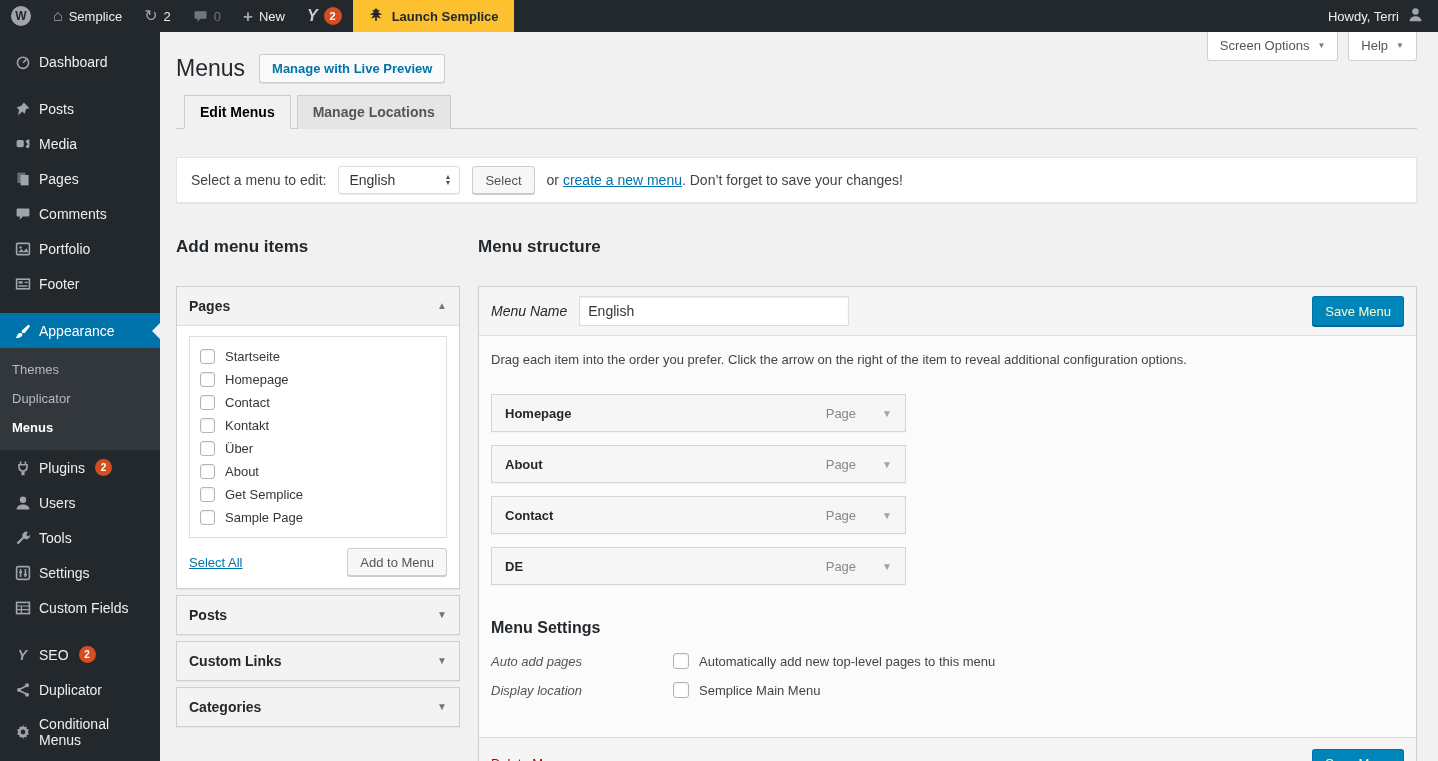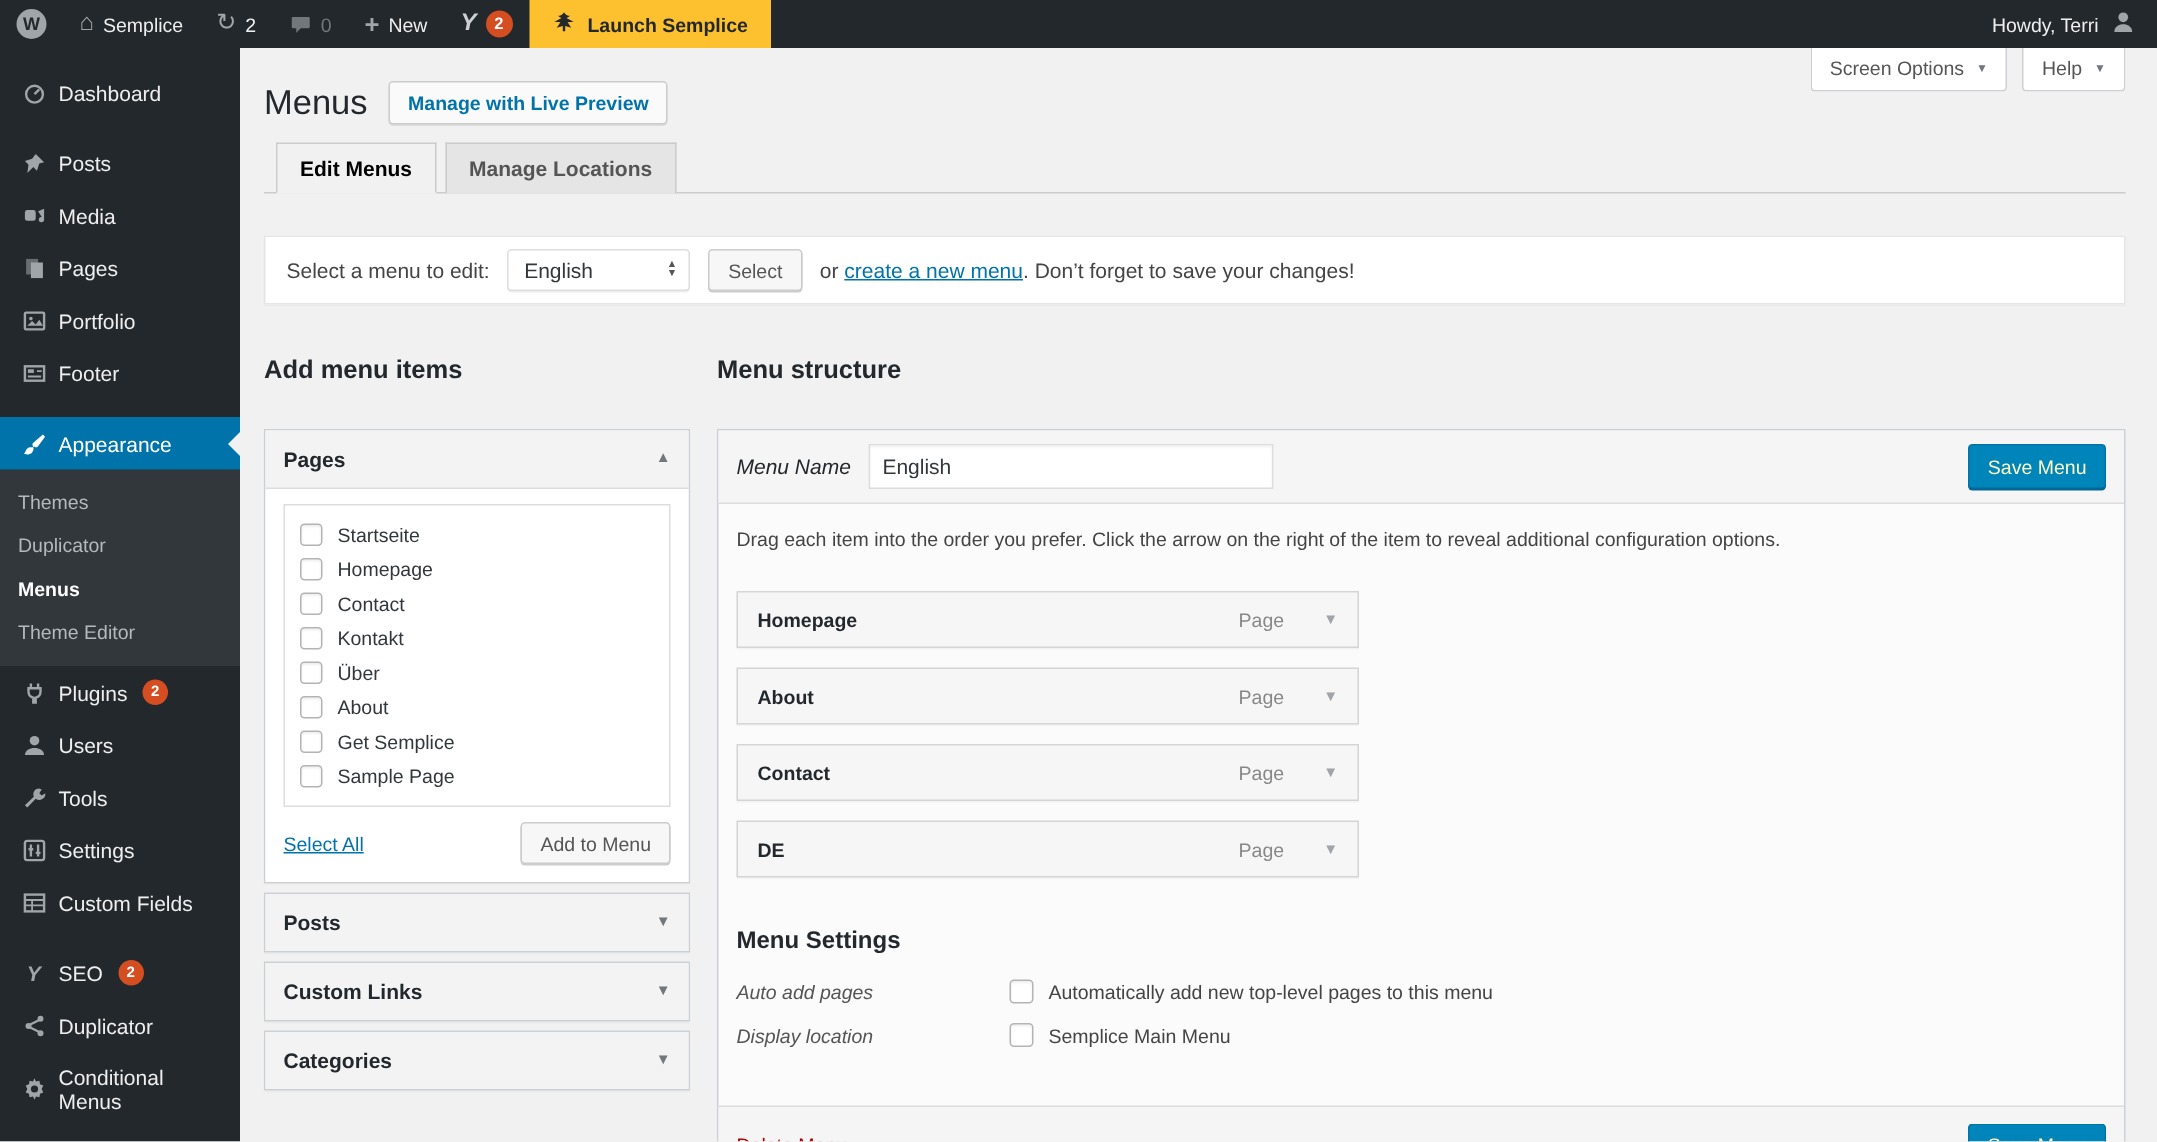--- a/index.html
+++ b/index.html
@@ -276,20 +276,28 @@
         <svg viewBox="0 0 20 20">
           <rect x="3" y="2" width="10" height="13" fill="currentColor" opacity=".55"></rect>
           <rect x="7" y="5" width="10" height="13" fill="currentColor"></rect>
         </svg>
       </span>
     <span>Pages</span>
   </div>
   <div class="sb-item">
     <span class="sb-icon">
         <svg viewBox="0 0 20 20">
+          <path d="M3 3h14a1 1 0 0 1 1 1v8a1 1 0 0 1-1 1h-7l-4 4v-4H3a1 1 0 0 1-1-1V4a1 1 0 0 1 1-1z" fill="currentColor"></path>
+        </svg>
+      </span>
+    <span>Comments</span>
+  </div>
+  <div class="sb-item">
+    <span class="sb-icon">
+        <svg viewBox="0 0 20 20">
           <rect x="2" y="3" width="16" height="14" rx="1" fill="none" stroke="currentColor" stroke-width="2"></rect>
           <circle cx="7" cy="8" r="1.5" fill="currentColor"></circle>
           <path d="M4 14l4-4 3 3 3-4 3 5z" fill="currentColor"></path>
         </svg>
       </span>
     <span>Portfolio</span>
   </div>
   <div class="sb-item">
     <span class="sb-icon">
         <svg viewBox="0 0 20 20">
@@ -306,21 +314,20 @@
         <svg viewBox="0 0 20 20">
           <path d="M17 2l-8 7c-1 .9-1 2 0 3l-1 1c-2-1-4 0-5 2-.8 1.4-.8 2.6-2 3 2 1 5 1 7-1 1.2-1.2 1.6-3 .8-4l1-1c1 1 2.1 1 3 0l6-8z" fill="currentColor"></path>
         </svg>
       </span>
     <span>Appearance</span>
   </div>
   <div class="submenu">
     <a>Themes</a>
     <a>Duplicator</a>
     <a class="current">Menus</a>
-    <a>Theme Editor</a>
   </div>
   <div class="sb-item">
     <span class="sb-icon">
         <svg viewBox="0 0 20 20">
           <path d="M7 2v4M13 2v4M5 6h10v3a5 5 0 0 1-4 4.9V18H9v-4.1A5 5 0 0 1 5 9z" fill="none" stroke="currentColor" stroke-width="2"></path>
         </svg>
       </span>
     <span>Plugins</span>
     <span class="sb-badge">2</span>
   </div>

